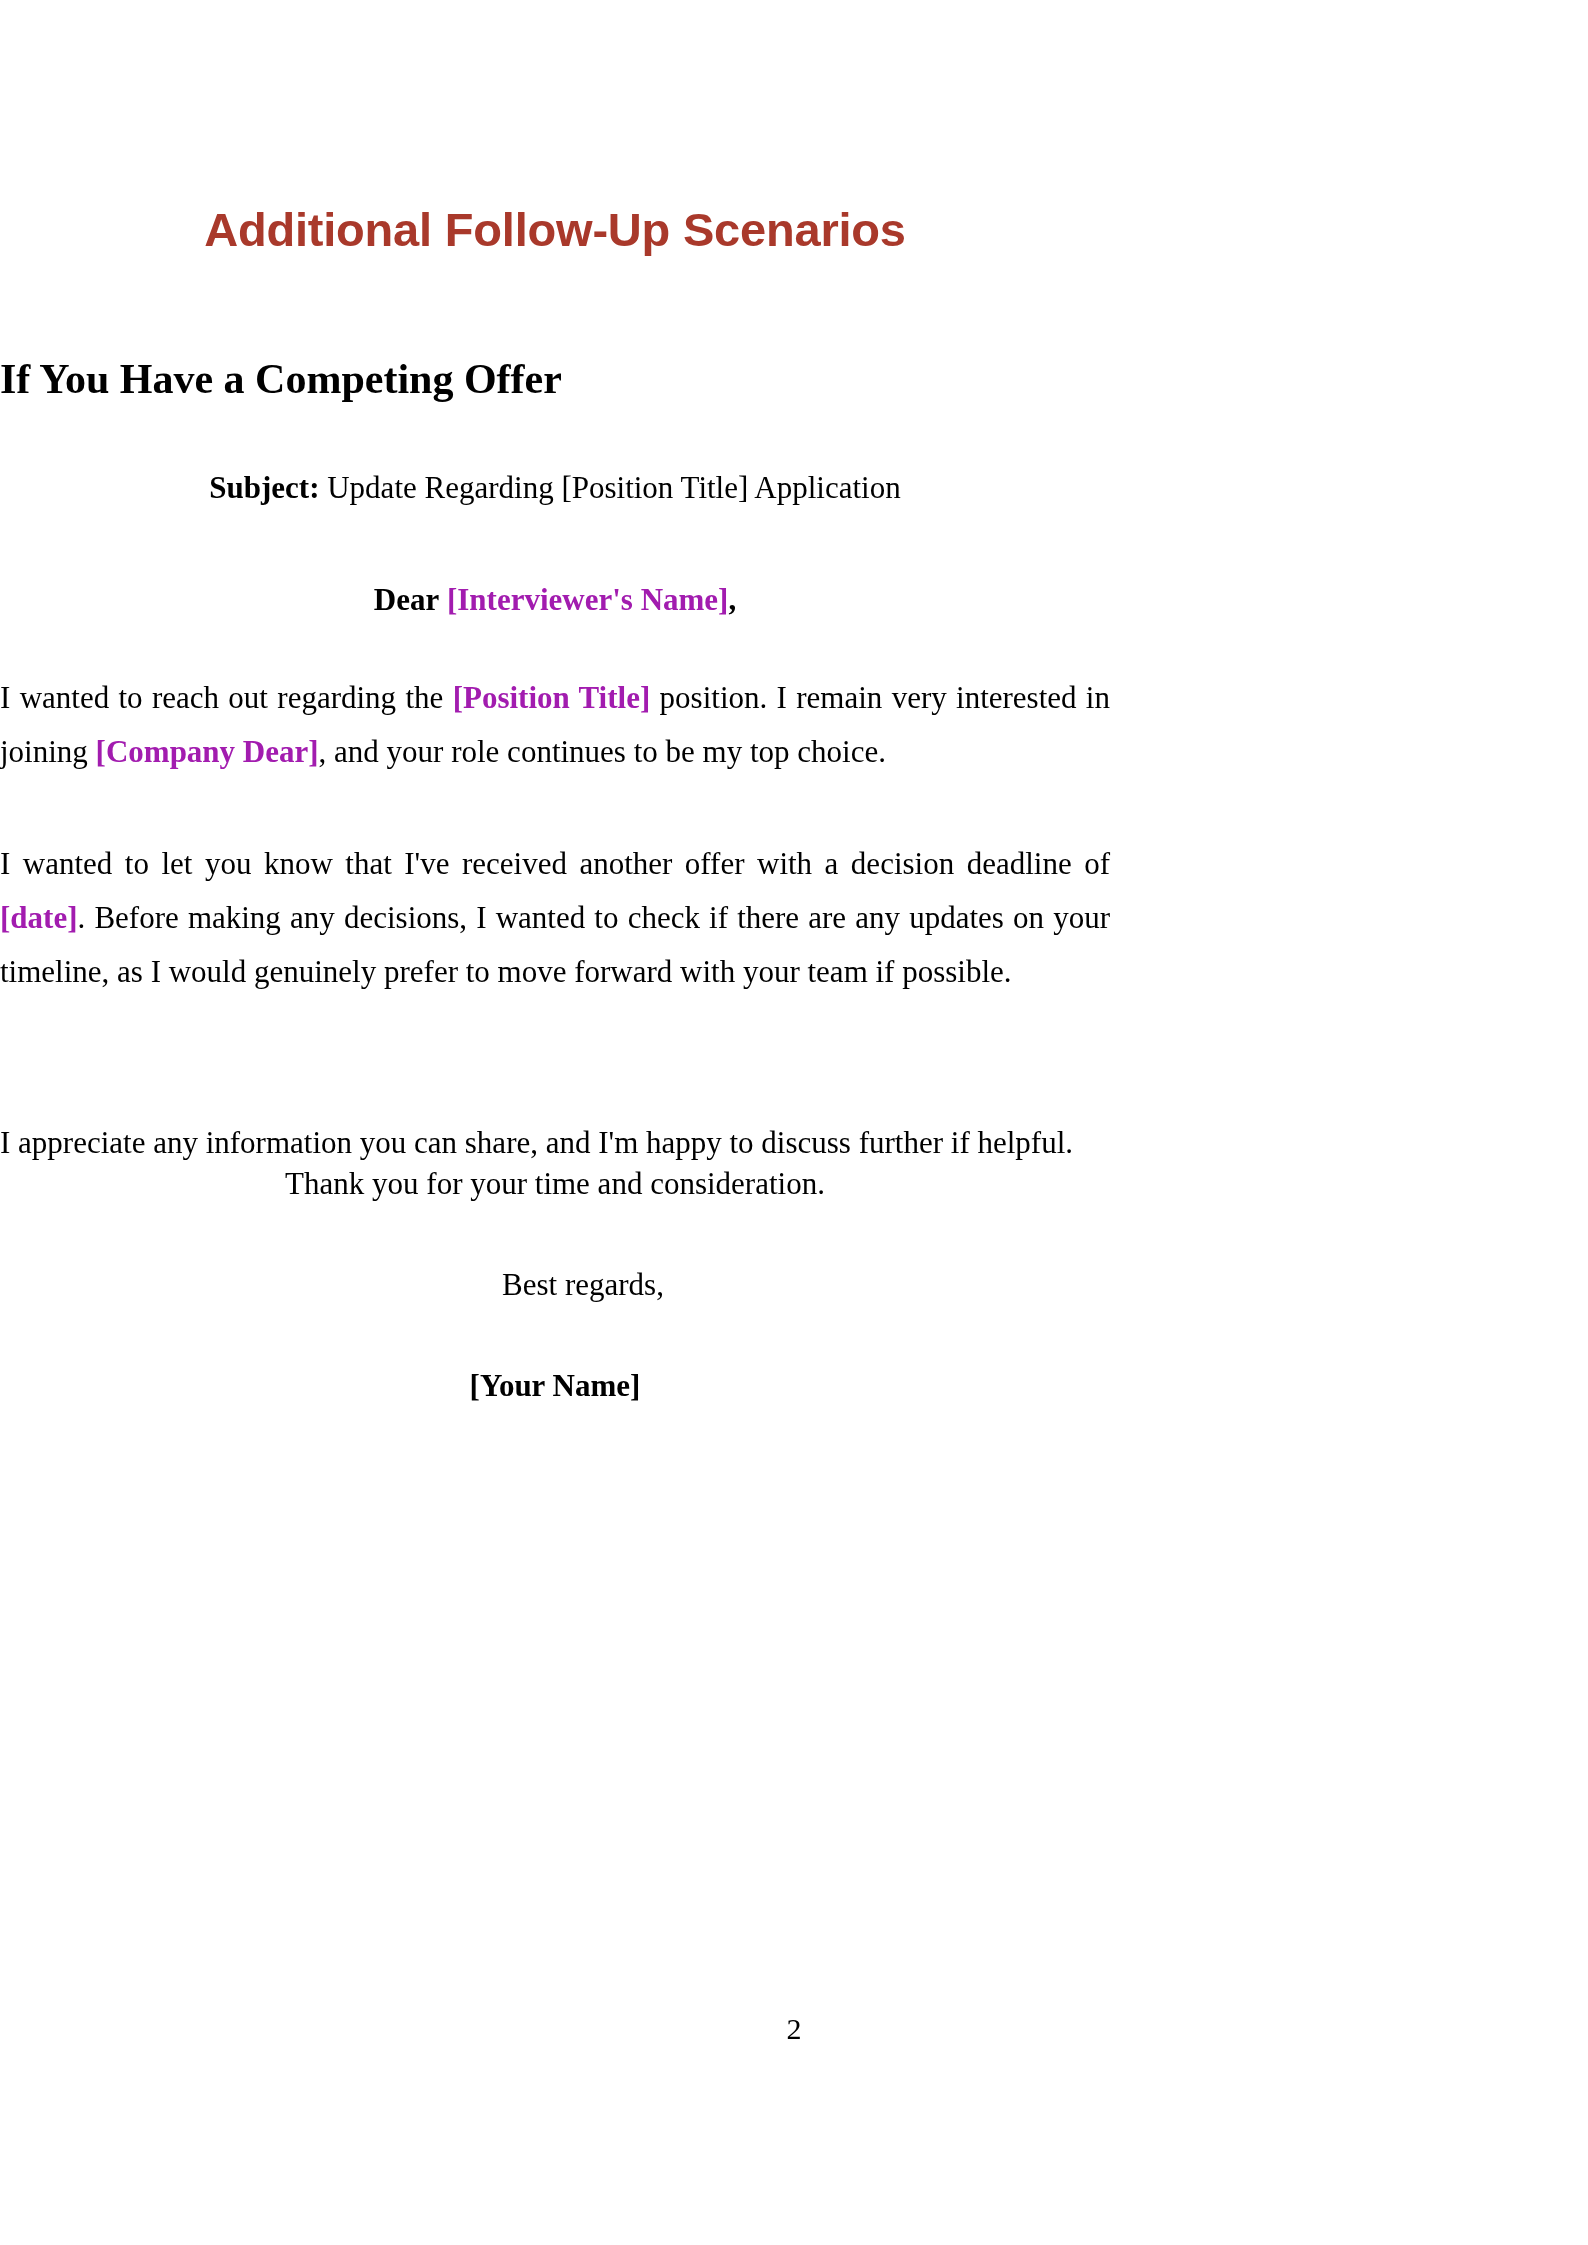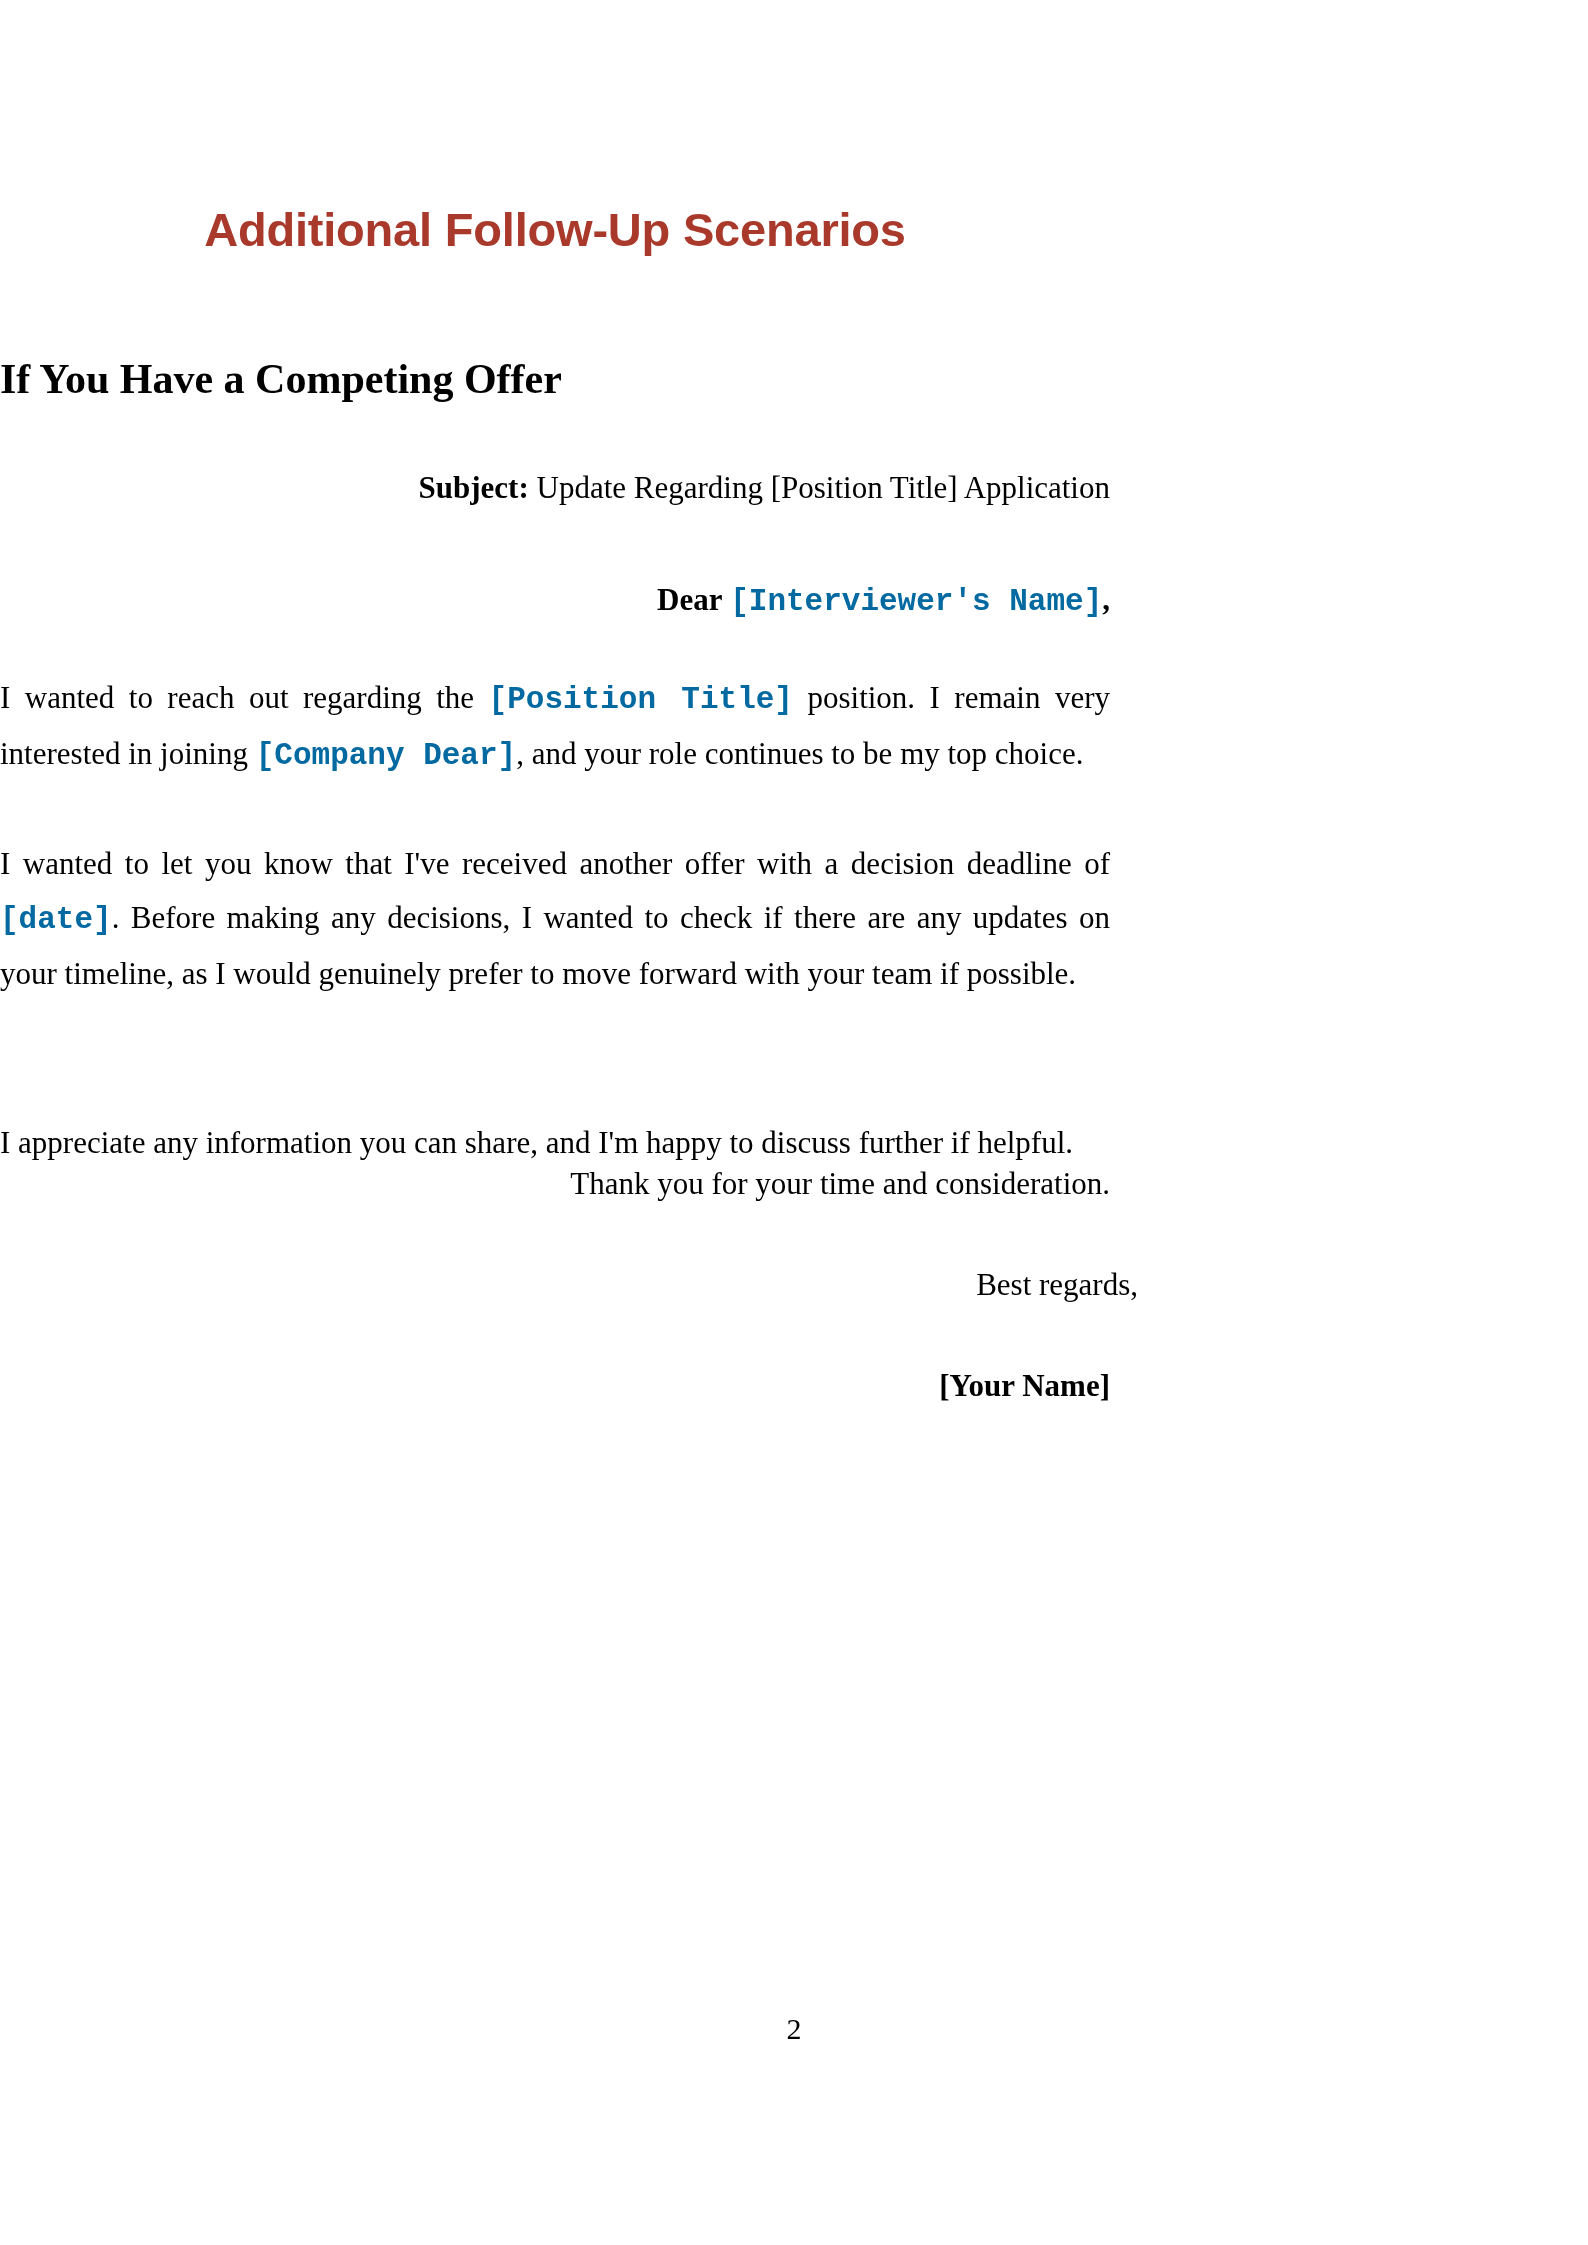--- a/index.html
+++ b/index.html
@@ -45,24 +45,24 @@
     left: 0;
     width: 1110px;
     font-size: 31px;
     line-height: 54px;
     color: #000000;
     text-align: justify;
     text-justify: inter-word;
     margin: 0;
   }
   .para.nojustify {
-    text-align: right;
+    text-align: center;
   }
   .b { font-weight: bold; }
-  .red { color: #0369a1; font-weight: bold; font-family: Liberation Mono, monospace; }
+  .red { color: #a21caf; font-weight: bold; }
   .p-subject  { top: 461px; }
   .p-dear     { top: 573px; }
   .p-body1    { top: 671px; }
   .p-body2    { top: 837px; }
   .p-body3    { top: 1116px; }
   .p-thanks   { top: 1157px; }
   .p-regards  { top: 1258px; padding-left: 28px; }
   .p-signoff  { top: 1359px; }
   .page-number {
     position: absolute;

